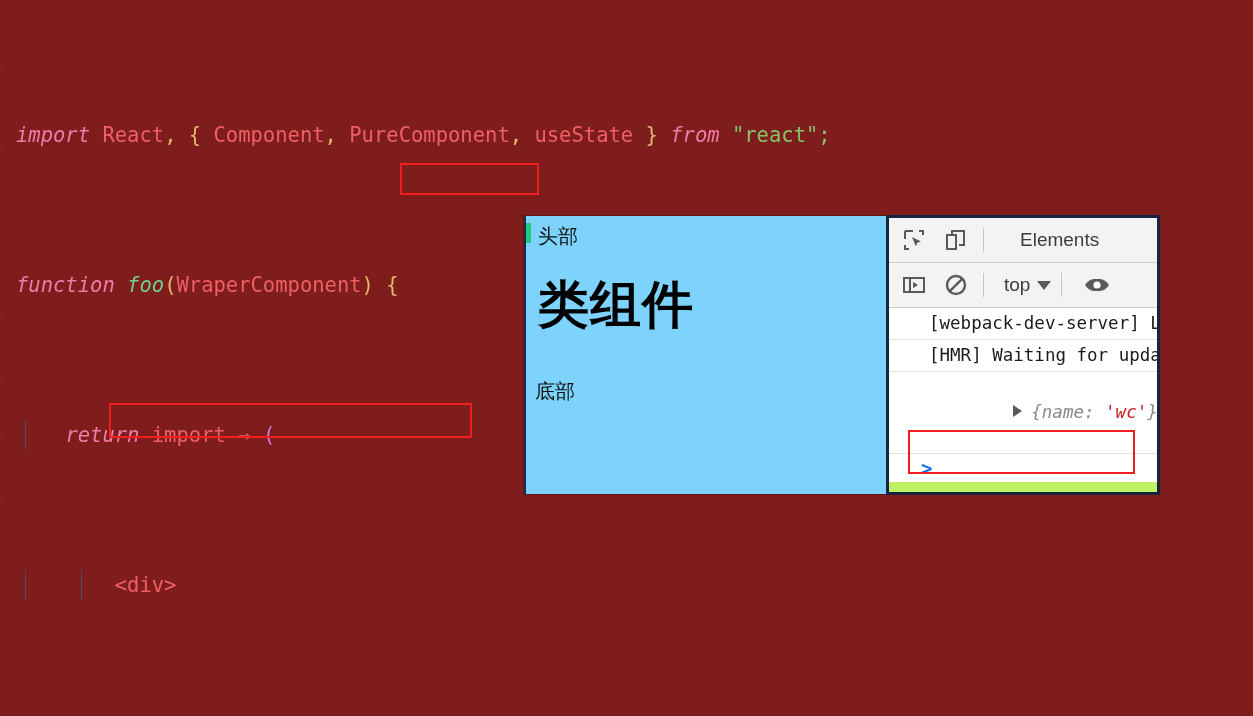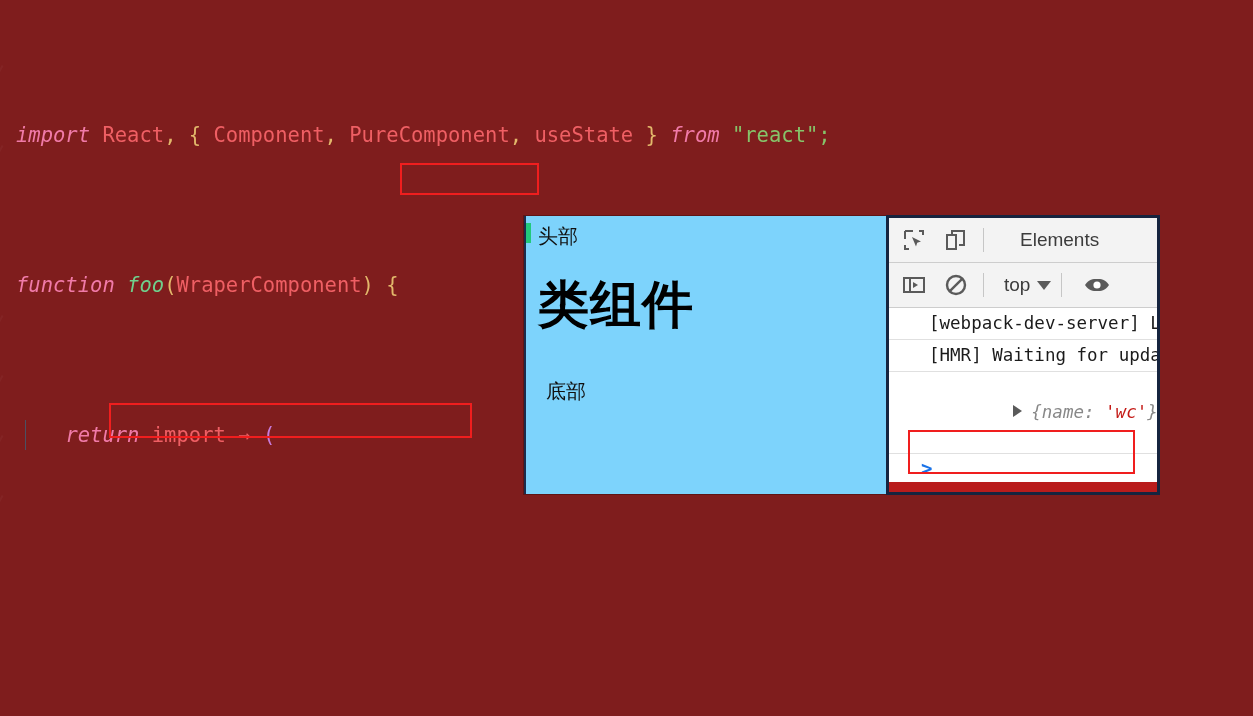--- a/index.html
+++ b/index.html
@@ -46,26 +46,26 @@
     position:absolute;left:524px;top:216px;width:362px;height:278px;
     background:#7dd3fc;
     border-left:2px solid #1c2c4c;
     box-shadow:0 0 0 1px rgba(0,0,0,.25);
     font-family:Liberation Serif, serif;
     overflow:hidden;
   }
   .preview .greenmark{position:absolute;left:0;top:7px;width:5px;height:20px;background:#22c97b;}
   .preview .hdr{position:absolute;left:12px;top:7px;font-size:20px;color:#111;}
   .preview .h1{position:absolute;left:12px;top:55px;font-size:51px;font-weight:bold;color:#000;letter-spacing:1px;}
-  .preview .ftr{position:absolute;left:20px;top:162px;font-size:20px;color:#111;}
+  .preview .ftr{position:absolute;left:9px;top:162px;font-size:20px;color:#111;}
 
   
   .devtools{
     position:absolute;left:886px;top:215px;width:274px;height:280px;
-    background:#b91c1c;
+    background:#bef264;
     border:3px solid #16243f;
     box-sizing:border-box;
     overflow:hidden;
     font-family:"DejaVu Sans Mono","Liberation Mono",monospace;
   }
   .dt-row1{
     position:relative;height:44px;background:#f3f3f3;
     border-bottom:1px solid #cdcdcd;display:flex;align-items:center;
   }
   .dt-row2{
@@ -124,20 +124,21 @@
       
       <div class="ln"><span class="kw">import</span><span class="txt"> </span><span class="id">React</span><span class="punc">,</span><span class="txt"> </span><span class="punc">{</span><span class="txt"> </span><span class="id">Component</span><span class="punc">,</span><span class="txt"> </span><span class="id">PureComponent</span><span class="punc">,</span><span class="txt"> </span><span class="id">useState</span><span class="txt"> </span><span class="punc">}</span><span class="txt"> </span><span class="kw">from</span><span class="txt"> </span><span class="str">"react";</span></div>
 
       
       <div class="ln"><span class="kw">function</span><span class="txt"> </span><span class="fn">foo</span><span class="punc">(</span><span class="id">WraperComponent</span><span class="punc">) {</span></div>
 
       
       <div class="ln"><span class="guide" style="left:25px"></span><span class="txt">    </span><span class="kw">return</span><span class="txt"> </span><span class="id">import</span><span class="txt"> </span><span class="id">⇒</span><span class="txt"> </span><span class="par">(</span></div>
 
       
+      <div class="ln"><span class="guide" style="left:25px"></span><span class="guide" style="left:81px"></span><span class="txt">        </span><span class="tag">&lt;div&gt;</span></div>
 
       
       
 
       
       
 
       
       
 

